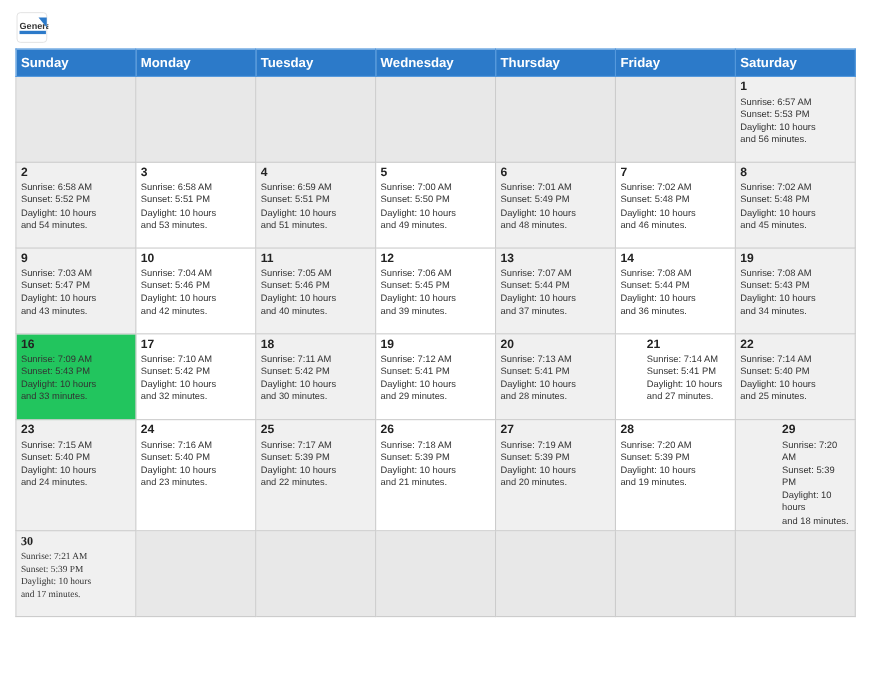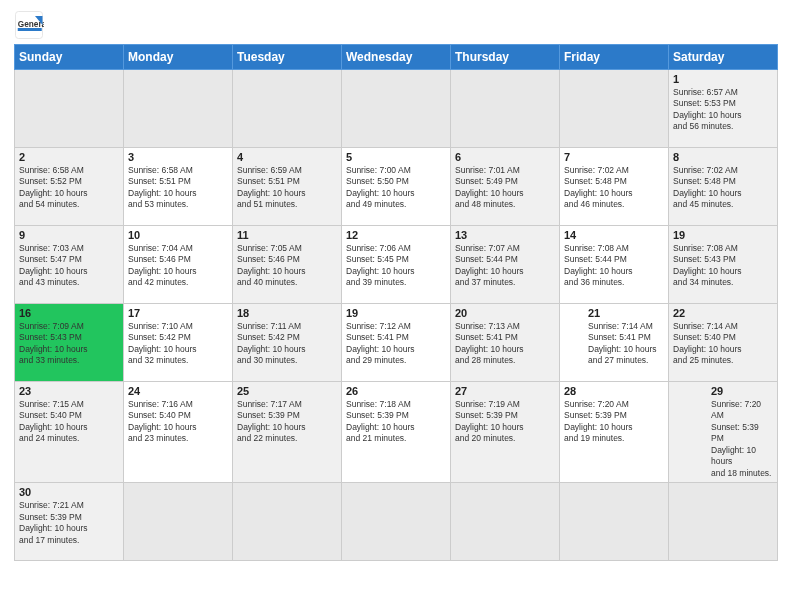--- a/index.html
+++ b/index.html
@@ -254,21 +254,21 @@
           <td style="background-color: rgb(255, 255, 255);">
             <span class="day-num">28</span>
             <div class="day-info">Sunrise: 7:20 AM<br>Sunset: 5:39 PM<br>Daylight: 10 hours<br>and 19 minutes.</div>
           </td>
           <td style="background-color: rgb(240, 240, 240); padding-left: 42px;">
             <span class="day-num">29</span>
             <div class="day-info">Sunrise: 7:20 AM<br>Sunset: 5:39 PM<br>Daylight: 10 hours<br>and 18 minutes.</div>
           </td>
         </tr>
         <tr class="last-row">
-          <td style="background-color: rgb(240, 240, 240);">
+          <td style="background-color: rgb(240, 240, 240); font-family: Liberation Serif, serif;">
             <span class="day-num">30</span>
             <div class="day-info">Sunrise: 7:21 AM<br>Sunset: 5:39 PM<br>Daylight: 10 hours<br>and 17 minutes.</div>
           </td>
           <td class="empty-cell" style="background-color: rgb(232, 232, 232);"></td>
           <td class="empty-cell" style="background-color: rgb(232, 232, 232);"></td>
           <td class="empty-cell" style="background-color: rgb(232, 232, 232);"></td>
           <td class="empty-cell" style="background-color: rgb(232, 232, 232);"></td>
           <td class="empty-cell" style="background-color: rgb(232, 232, 232);"></td>
           <td class="empty-cell" style="background-color: rgb(232, 232, 232);"></td>
         </tr>

